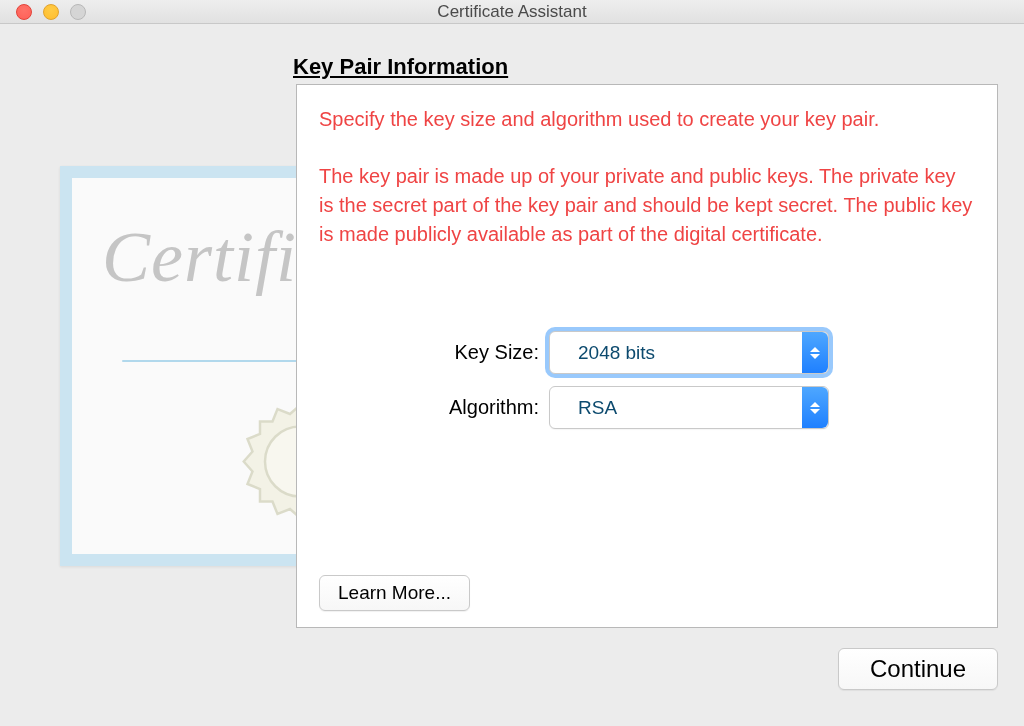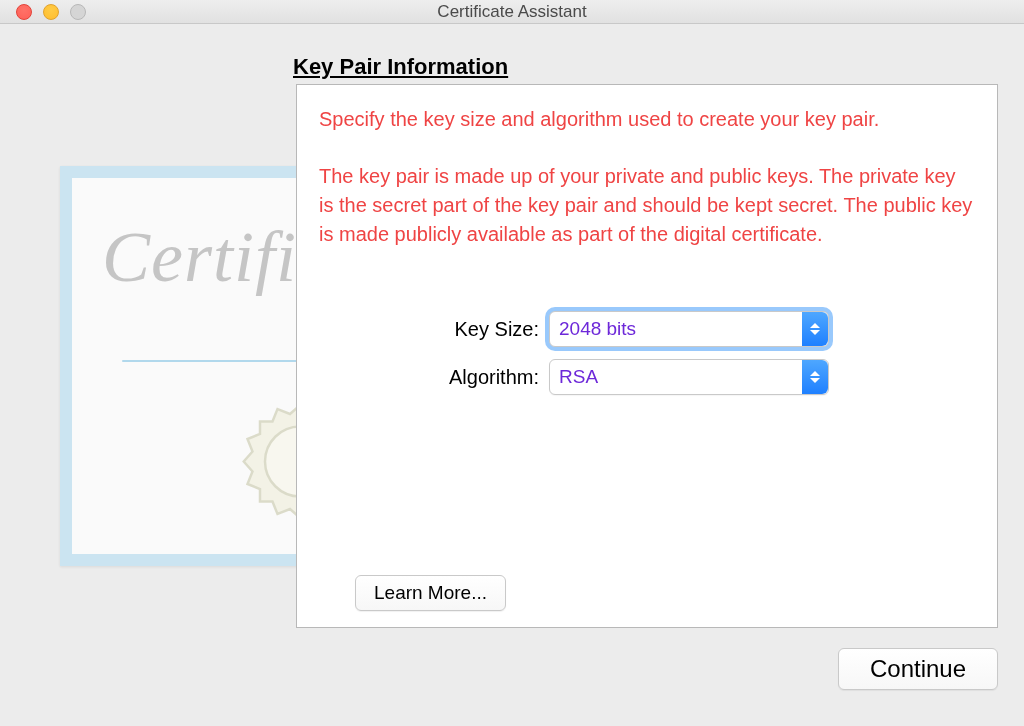--- a/index.html
+++ b/index.html
@@ -148,50 +148,50 @@
 
     .body-text {
       font-size: 20px;
       line-height: 1.45;
       color: #ef4444;
       margin-bottom: 28px;
     }
 
     
     .form-area {
-      margin-top: 62px;
+      margin-top: 82px;
     }
 
     .form-row {
       display: flex;
       align-items: center;
       margin-bottom: 12px;
     }
 
     .form-label {
       width: 230px;
       text-align: right;
       padding-right: 10px;
       font-size: 20px;
       color: #000;
     }
 
     .mac-select {
       position: relative;
       flex: 0 0 auto;
       width: 280px;
-      height: 36px;
+      height: 43px;
       background: #ffffff;
       border: 1px solid #c9c9c9;
       border-radius: 6px;
       display: flex;
       align-items: center;
-      padding-left: 9px;
+      padding-left: 28px;
       font-size: 19px;
-      color: #6d28d9;
+      color: #0c4a6e;
       box-shadow: 0 1px 1px rgba(0,0,0,0.04);
       cursor: default;
     }
 
     .mac-select.focused {
       box-shadow: 0 0 0 4px rgba(85, 165, 250, 0.6);
     }
 
     .mac-select .stepper {
       position: absolute;
@@ -216,21 +216,20 @@
     }
 
     .stepper .arrow.up { border-bottom: 5px solid #fff; }
     .stepper .arrow.down { border-top: 5px solid #fff; }
 
     
     .learn-more-wrap {
       position: absolute;
       left: 22px;
       bottom: 16px;
-      margin-left: 36px;
     }
 
     .mac-button {
       display: inline-flex;
       align-items: center;
       justify-content: center;
       height: 36px;
       padding: 0 18px;
       background: linear-gradient(to bottom, #ffffff, #f7f7f7);
       border: 1px solid #c9c9c9;

